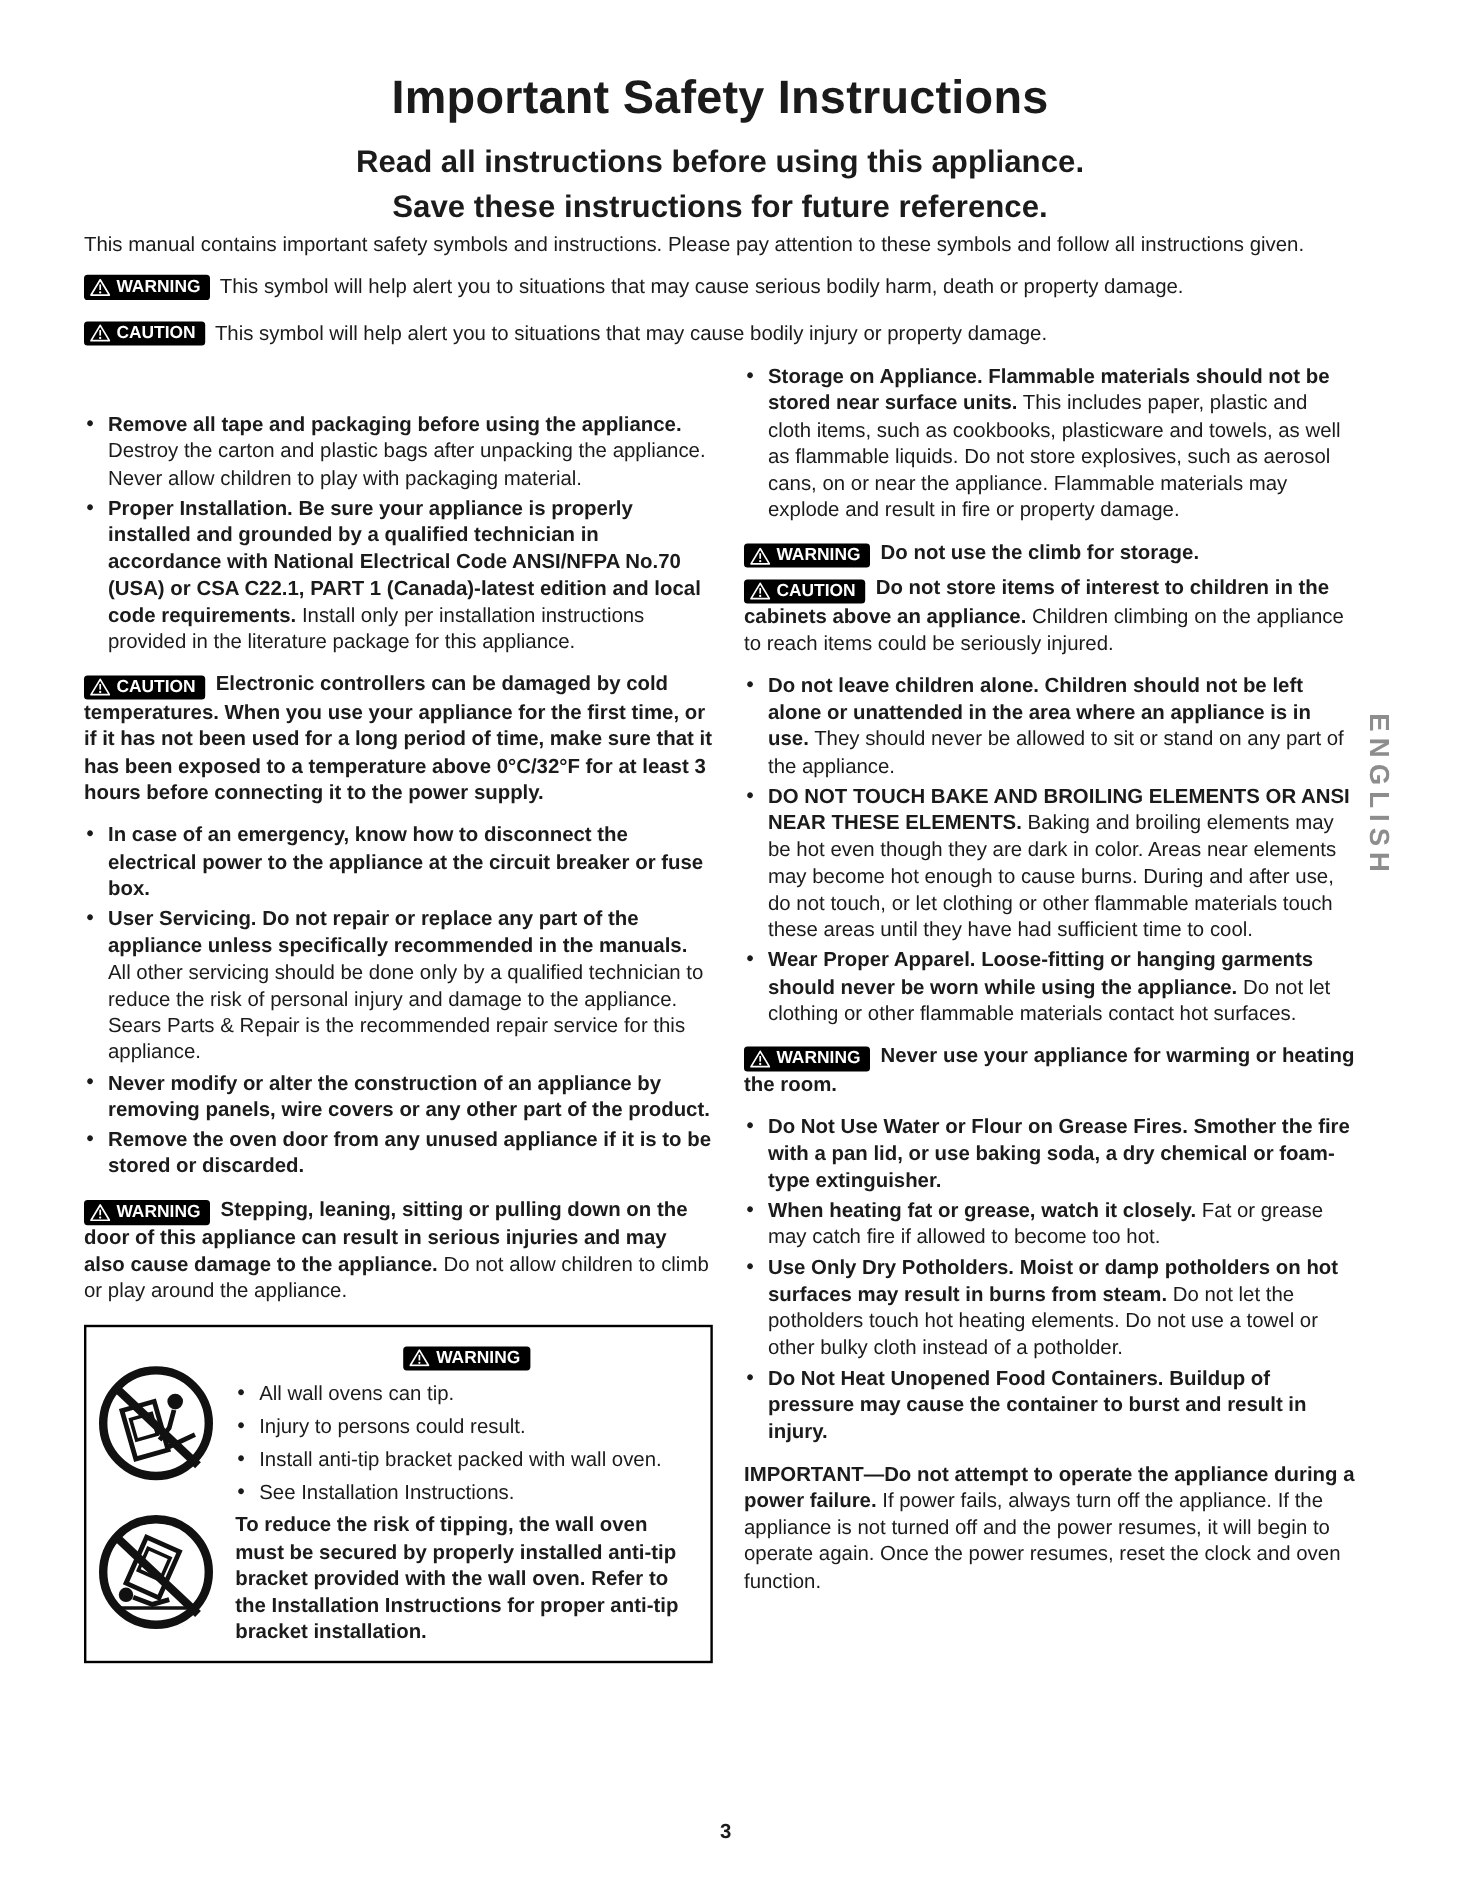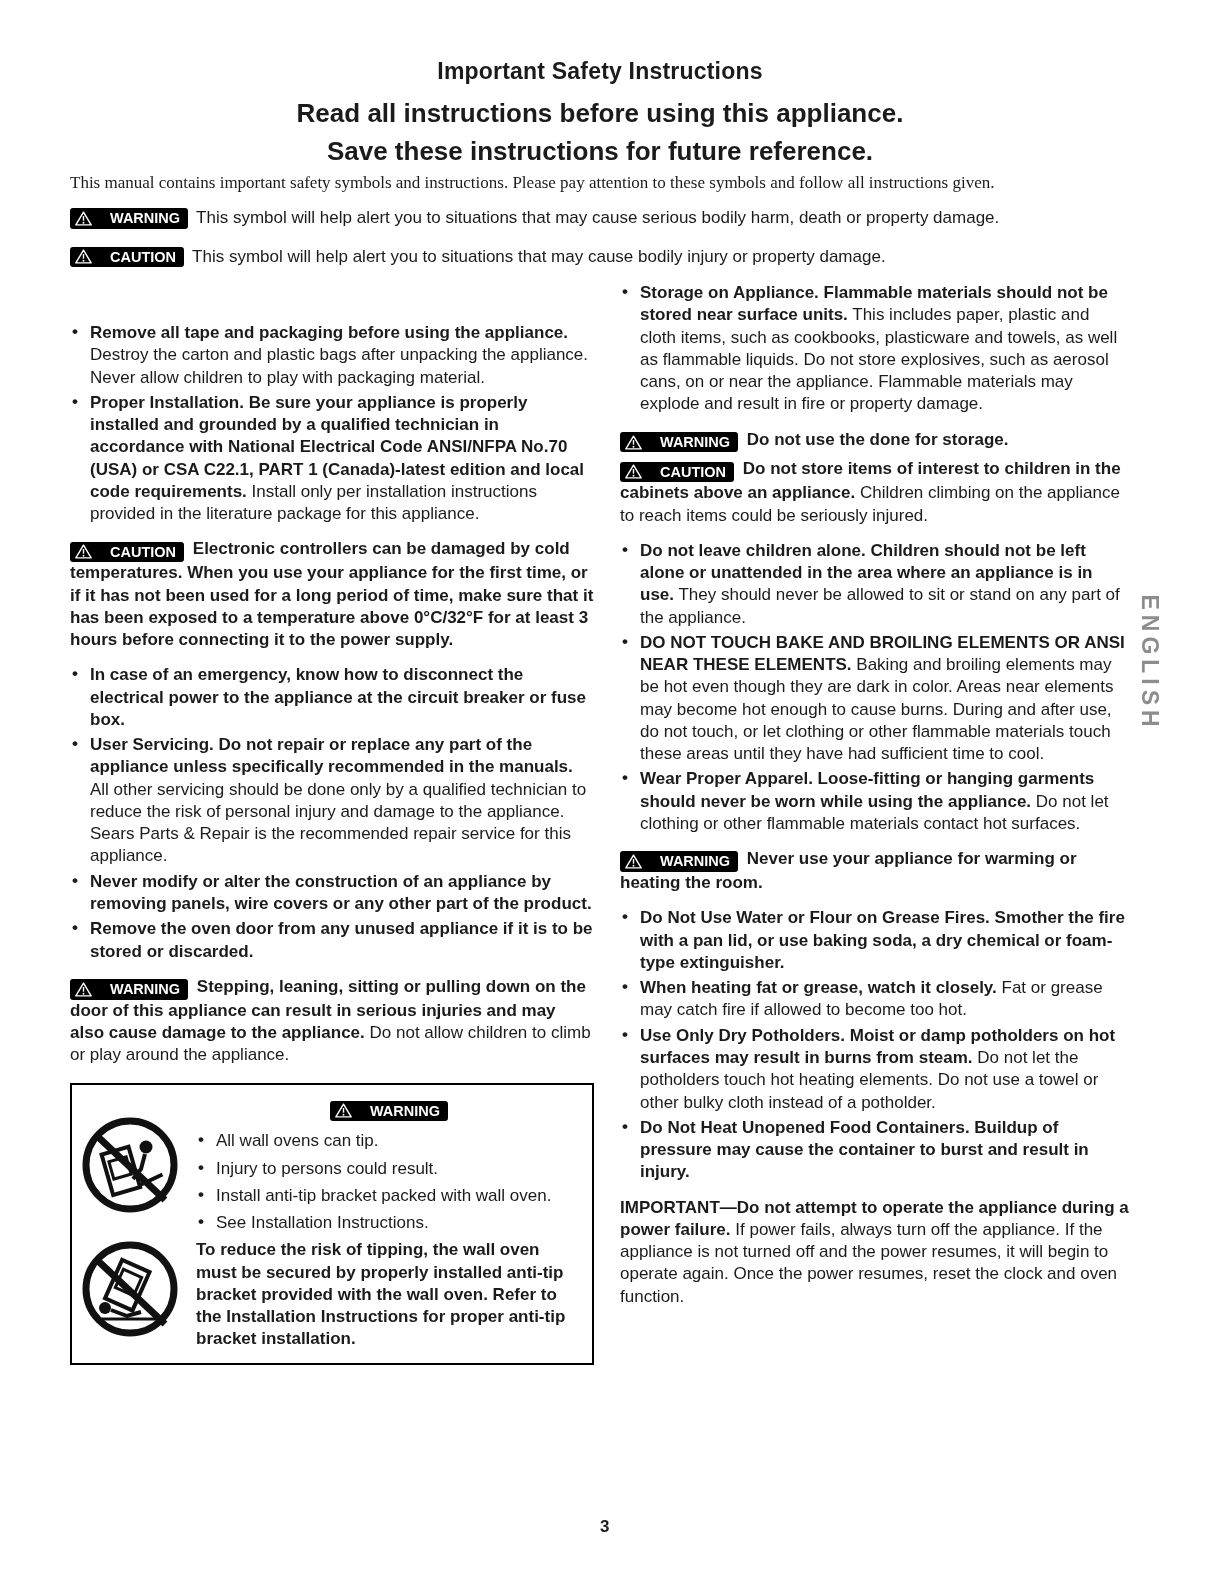--- a/index.html
+++ b/index.html
@@ -4,29 +4,29 @@
 <style>
   * { margin:0; padding:0; box-sizing:border-box; }
   html,body { background:#fff; }
   body {
     width:1224px; height:1584px; position:relative; overflow:hidden;
     font-family:"Liberation Sans", sans-serif;
     font-size:17px; line-height:1.31; color:#1b1b1b;
   }
   .page { padding:56px 94px 0 70px; }
 
-  h1.title { font-size:23px; font-weight:bold; text-align:center; margin-bottom:10px; letter-spacing:.2px; }
+  h1.title { font-size:39px; font-weight:bold; text-align:center; margin-bottom:10px; letter-spacing:.2px; }
   .subtitle { font-size:26px; font-weight:bold; text-align:center; margin-bottom:4px; }
-  .intro { margin-top:2px;font-family:Liberation Serif, serif; }
+  .intro { margin-top:2px; }
 
   .alert-line { display:flex; align-items:center; gap:8px; margin:13px 0 4px; }
   .alert-line + .alert-line { margin-top:16px; }
 
   .badge {
-    display:inline-flex; align-items:center; gap:18px;
+    display:inline-flex; align-items:center; gap:5px;
     background:#000; color:#fff; font-weight:bold; font-size:14.5px;
     padding:2px 8px 2px 5px; border-radius:3px; vertical-align:-5px;
     white-space:nowrap; line-height:1.15; flex:none;
   }
   .badge svg { width:17px; height:15px; display:block; }
 
   .columns { display:flex; gap:26px; margin-top:14px; align-items:flex-start; }
   .col-left { width:524px; flex:none;margin-top:40px; }
   .col-right { flex:1; min-width:0; }
 
@@ -209,21 +209,21 @@
 
       <p class="alert-para" style="margin-bottom:6px;">
         <span class="badge">
           <svg viewBox="0 0 24 21">
             <path d="M12 1.5 L22.8 19.5 L1.2 19.5 Z" fill="none" stroke="#fff" stroke-width="2" stroke-linejoin="round"></path>
             <rect x="11" y="7" width="2" height="6.6" fill="#fff"></rect>
               <circle cx="12" cy="16.4" r="1.35" fill="#fff"></circle>
           </svg>
           <span>WARNING</span>
         </span>
-        <b>Do not use the done for storage.</b>
+        <b>Do not use the climb for storage.</b>
       </p>
 
       <p class="alert-para" style="margin-top:6px;">
         <span class="badge">
           <svg viewBox="0 0 24 21">
             <path d="M12 1.5 L22.8 19.5 L1.2 19.5 Z" fill="none" stroke="#fff" stroke-width="2" stroke-linejoin="round"></path>
             <rect x="11" y="7" width="2" height="6.6" fill="#fff"></rect>
               <circle cx="12" cy="16.4" r="1.35" fill="#fff"></circle>
           </svg>
           <span>CAUTION</span>

